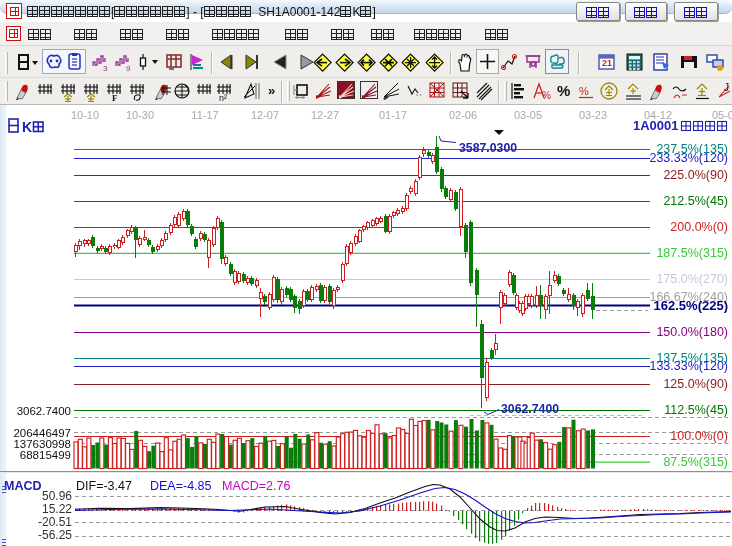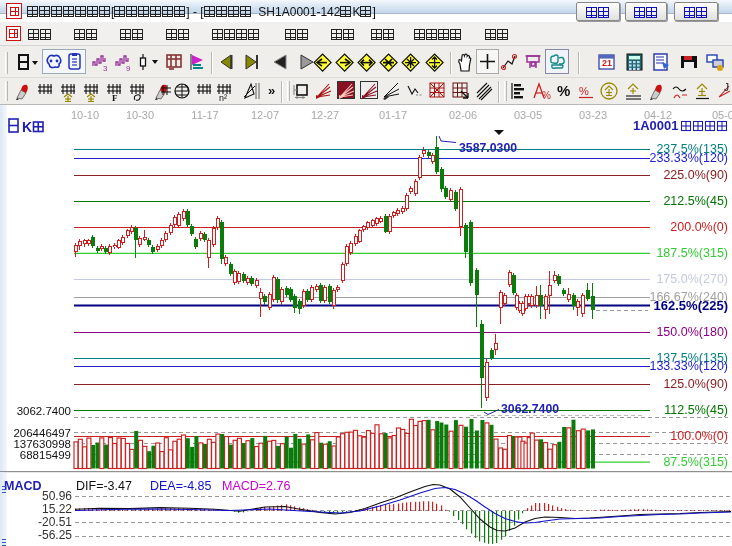--- a/index.html
+++ b/index.html
@@ -4,21 +4,21 @@
 body { width:732px; height:546px; position:relative; overflow:hidden;
   font-family:"Liberation Sans",sans-serif; background:#ffffff; }
 .cj { display:inline-block; width:11px; height:11px; border:1px solid currentColor;
   vertical-align:-1px; margin:0 1px 0 0; position:relative;
   background:linear-gradient(currentColor,currentColor) 0 3px/100% 1px no-repeat,
              linear-gradient(currentColor,currentColor) 0 7px/100% 1px no-repeat; }
 .cj::after { content:""; position:absolute; top:0; bottom:0; left:4px; border-left:1px solid currentColor; }
 .k { color:#222; } .b { color:#1111bb; }
 .titlebar { position:absolute; left:0; top:0; width:732px; height:14px;
   background:linear-gradient(#f4f8fc 0%,#dce8f4 45%,#c3d6ea 100%);
-  border-bottom:1px solid #a8b8cc; }
+  border-bottom:1px solid #a8b8cc;border-radius:7px; }
 .lg { position:absolute; left:6px; top:3px; width:16px; height:16px; border:1.5px solid #cc1111;
   color:#cc1111; font:bold 11px/14px "Liberation Sans"; text-align:center; background:#fff; }
 .ttxt { position:absolute; left:27px; top:5px; font-size:12px; color:#111; letter-spacing:0; }
 .tbtn { position:absolute; top:2px; height:19px; background:linear-gradient(#ffffff,#e0e0e0);
   border:1px solid #888; border-radius:2px; color:#1111cc; font:bold 12px/16px "Liberation Sans";
   text-align:center; padding-top:2px; box-shadow:1px 1px 0 #999; }
 .menubar { position:absolute; left:0; top:22px; width:732px; height:24px; background:#f1f0ee;
   border-bottom:1px solid #d8d6d2; font-size:12px; color:#222; }
 .mlg { position:absolute; left:6px; top:4px; width:15px; height:15px; border:1.5px solid #cc1111;
   color:#cc1111; font:bold 10px/13px "Liberation Sans"; text-align:center; background:#fff; }

